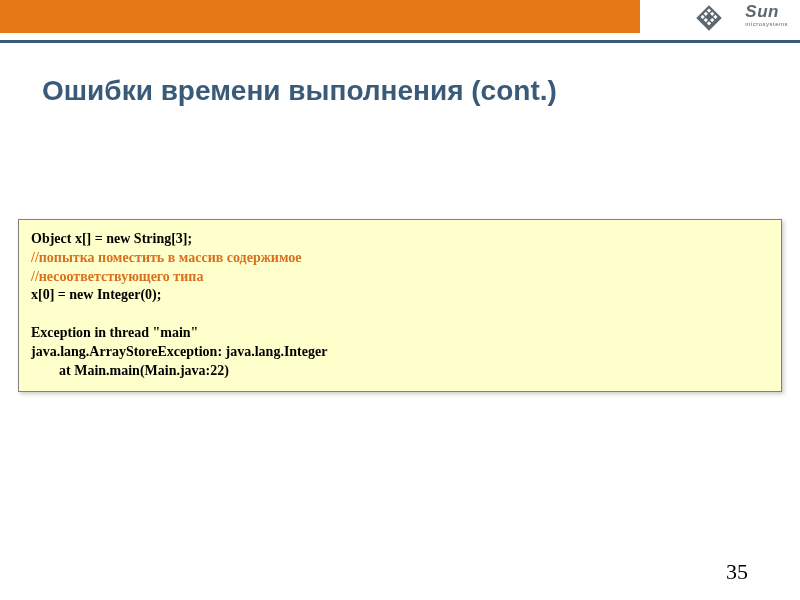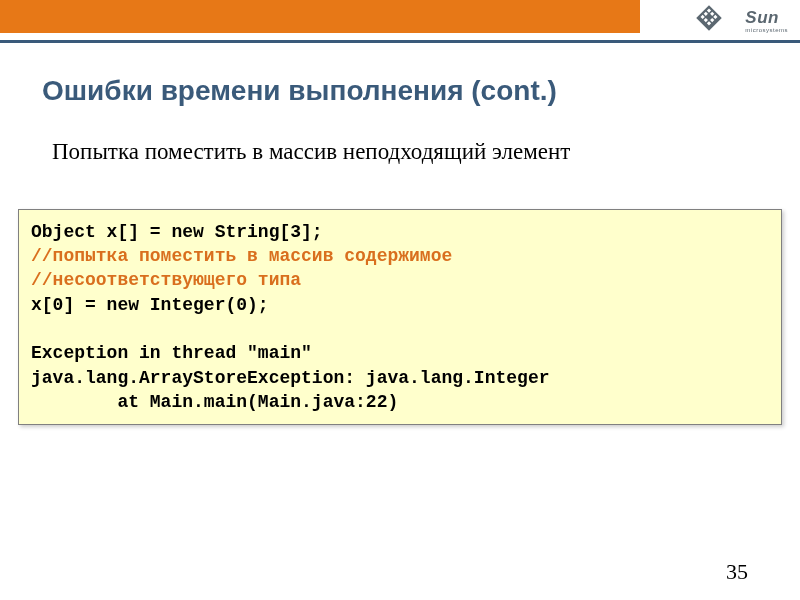--- a/index.html
+++ b/index.html
@@ -26,21 +26,21 @@
       top: 0;
       width: 640px;
       height: 33px;
       background: #e77817;
     }
     .sun-logo-area {
       position: absolute;
       right: 12px;
       top: 3px;
       display: flex;
-      align-items: flex-end;
+      align-items: flex-start;
       gap: 21px;
     }
     .sun-icon {
       width: 30px;
       height: 30px;
     }
     .sun-text {
       display: flex;
       flex-direction: column;
       justify-content: center;
@@ -64,39 +64,39 @@
       top: 40px;
       left: 0;
       width: 100%;
       height: 3px;
       background: #3a5a7a;
     }
     .slide-title {
       color: #3a5a7a;
       font-size: 28px;
       font-weight: bold;
-      margin: 30px 0 31px 42px;
+      margin: 30px 0 41px 42px;
     }
     .body-text {
       color: #000000;
       font-size: 23px;
       font-family: 'Times New Roman', Times, serif;
       margin: 0 42px 0 52px;
       line-height: 1.25;
     }
     .code-box {
       margin: 42px 18px 0 18px;
       background: #ffffcc;
       border: 1px solid #808080;
       padding: 10px 12px;
       box-shadow: 2px 2px 4px rgba(0,0,0,0.2);
     }
     .code-box pre {
-      font-family: Liberation Mono, monospace;
-      font-size: 18px;
+      font-family: Liberation Serif, serif;
+      font-size: 14px;
       font-weight: bold;
       line-height: 1.35;
       white-space: pre;
       color: #000000;
     }
     .comment {
       color: #d96f1e;
     }
     .page-number {
       position: absolute;
@@ -130,21 +130,21 @@
       <div class="sun-text-main">Sun</div>
       <div class="sun-text-sub">microsystems</div>
     </div>
   </div>
   <div class="blue-line"></div>
 </div>
 
 <h1 class="slide-title">Ошибки времени выполнения (cont.)</h1>
 
 <div class="body-text">
-  <span>Попытка поместить в массив неподходящий элемент</span><br>
+  <br>
 </div>
 
 <div class="code-box">
   <pre><span>Object x[] = new String[3];</span>
 <span class="comment">//попытка поместить в массив содержимое</span>
 <span class="comment">//несоответствующего типа</span>
 <span>x[0] = new Integer(0);</span>
 <span></span>
 <span>Exception in thread "main"</span>
 <span>java.lang.ArrayStoreException: java.lang.Integer</span>

